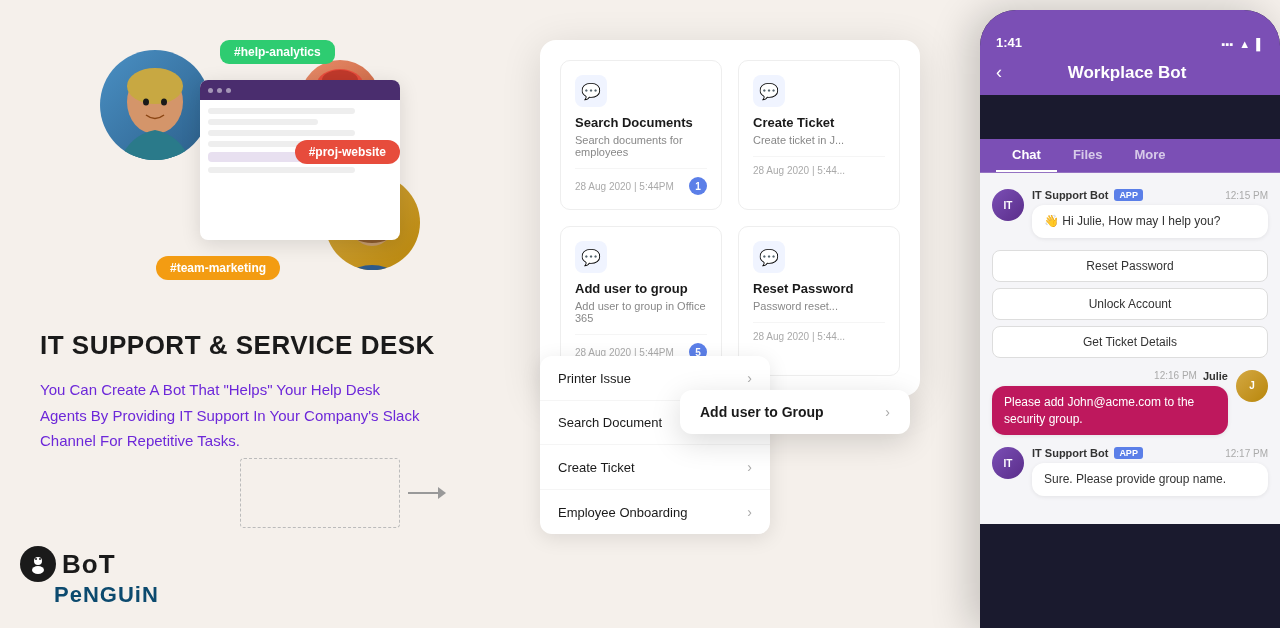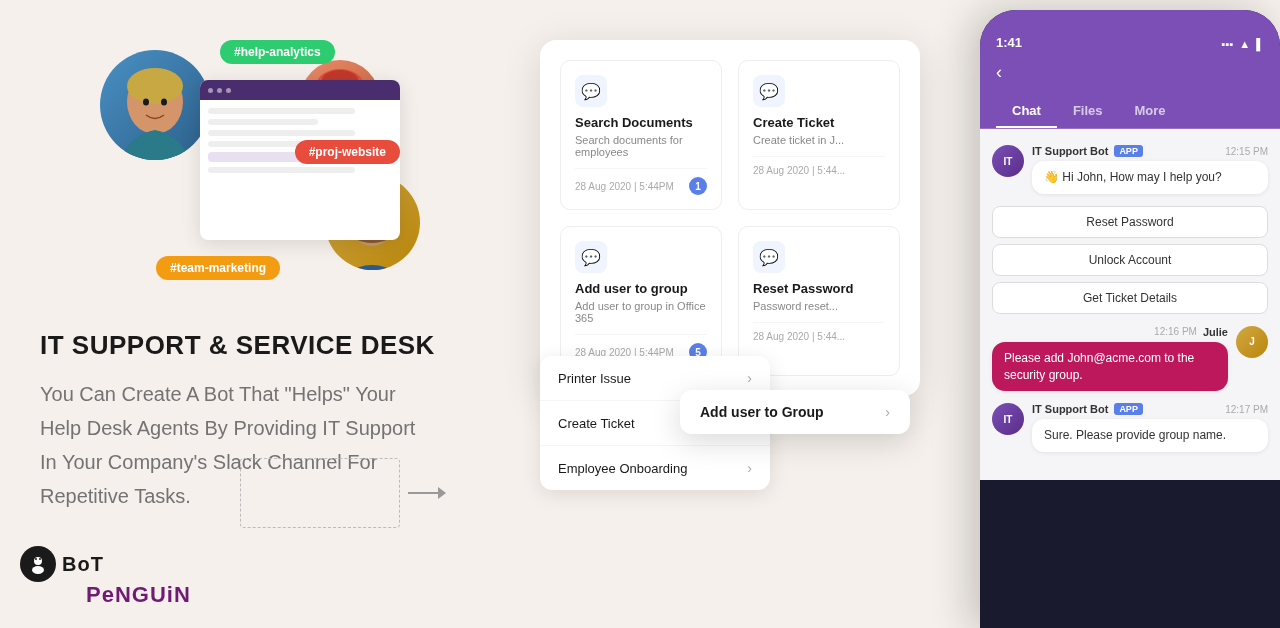--- a/index.html
+++ b/index.html
@@ -68,21 +68,21 @@
 
     
     .tag {
       position: absolute;
       padding: 5px 14px;
       border-radius: 20px;
       font-size: 12px;
       font-weight: 600;
       color: white;
     }
-    .tag-help { background: #2ecc71; top: 10px; left: 180px; }
+    .tag-help { background: #2ecc71; top: 10px; left: 180px; border-radius: 9px; }
     .tag-proj { background: #e74c3c; top: 110px; right: 60px; }
     .tag-team { background: #f39c12; bottom: 30px; left: 116px; }
 
     
     .screen-mockup {
       position: absolute;
       left: 160px;
       top: 50px;
       width: 200px;
       height: 160px;
@@ -124,23 +124,23 @@
     
     .main-title {
       font-size: 26px;
       font-weight: 800;
       color: #1a1a1a;
       margin-bottom: 16px;
       letter-spacing: 0.5px;
     }
 
     .main-description {
-      font-size: 20px;
+      font-size: 15px;
       line-height: 1.7;
-      color: #737373;
+      color: #6d28d9;
       max-width: 380px;
       margin-bottom: 24px;
     }
 
     
     .logo-area {
       position: absolute;
       bottom: 20px;
       left: 20px;
       display: flex;
@@ -158,32 +158,32 @@
       height: 36px;
       background: #1a1a1a;
       border-radius: 50%;
       display: flex;
       align-items: center;
       justify-content: center;
       font-size: 14px;
     }
 
     .logo-bot-text {
-      font-size: 20px;
+      font-size: 26px;
       font-weight: 800;
       color: #1a1a1a;
       letter-spacing: 1px;
     }
 
     .logo-penguin-text {
       font-size: 22px;
       font-weight: 800;
-      color: #701a75;
+      color: #0c4a6e;
       letter-spacing: 1px;
-      margin-left: 66px;
+      margin-left: 34px;
     }
 
     
     .right-section {
       position: absolute;
       right: 0;
       top: 0;
       width: 780px;
       height: 628px;
     }
@@ -378,20 +378,21 @@
       flex: 1;
       text-align: center;
       margin-right: 24px;
     }
 
     .phone-tabs {
       background: #7b4fb5;
       display: flex;
       padding: 0 16px;
       border-bottom: 1px solid rgba(255,255,255,0.2);
+      margin-top: 44px;
     }
 
     .phone-tab {
       padding: 8px 16px;
       font-size: 13px;
       font-weight: 600;
       color: rgba(255,255,255,0.7);
       cursor: pointer;
     }
 
@@ -648,20 +649,23 @@
       </div>
     </div>
   </div>
 
   <div class="menu-container">
     <div class="menu-item">
       <span class="menu-item-label">Printer Issue</span>
       <span class="menu-chevron">›</span>
     </div>
     <div class="menu-item">
+      <span class="menu-item-label">Search Document</span>
+    </div>
+    <div class="menu-item">
       <span class="menu-item-label">Create Ticket</span>
       <span class="menu-chevron">›</span>
     </div>
     <div class="menu-item">
       <span class="menu-item-label">Employee Onboarding</span>
       <span class="menu-chevron">›</span>
     </div>
   </div>
 
   <div class="add-group-overlay">
@@ -675,39 +679,40 @@
       <span class="phone-time">1:41</span>
       <div class="phone-icons">
         <span class="phone-icon-bar">▪▪▪</span>
         <span class="phone-icon-bar">▲</span>
         <span class="phone-icon-bar">▌</span>
       </div>
     </div>
 
     <div class="phone-header">
       <span class="phone-back">‹</span>
+      <span class="phone-title">Workplace Bot</span>
     </div>
 
     <div class="phone-tabs">
       <div class="phone-tab active">Chat</div>
       <div class="phone-tab">Files</div>
       <div class="phone-tab">More</div>
     </div>
 
     <div class="phone-body">
 
       <div class="chat-message">
         <div class="chat-avatar">IT</div>
         <div class="chat-bubble-container">
           <div class="chat-header-row">
             <span class="chat-sender">IT Support Bot</span>
             <span class="chat-app-badge">APP</span>
             <span class="chat-time">12:15 PM</span>
           </div>
-          <div class="chat-bubble">👋 Hi John, How may I help you?</div>
+          <div class="chat-bubble">👋 Hi Julie, How may I help you?</div>
         </div>
       </div>
 
       <div class="action-buttons">
         <div class="action-btn">Reset Password</div>
         <div class="action-btn">Unlock Account</div>
         <div class="action-btn">Get Ticket Details</div>
       </div>
 
       <div class="chat-message user">

